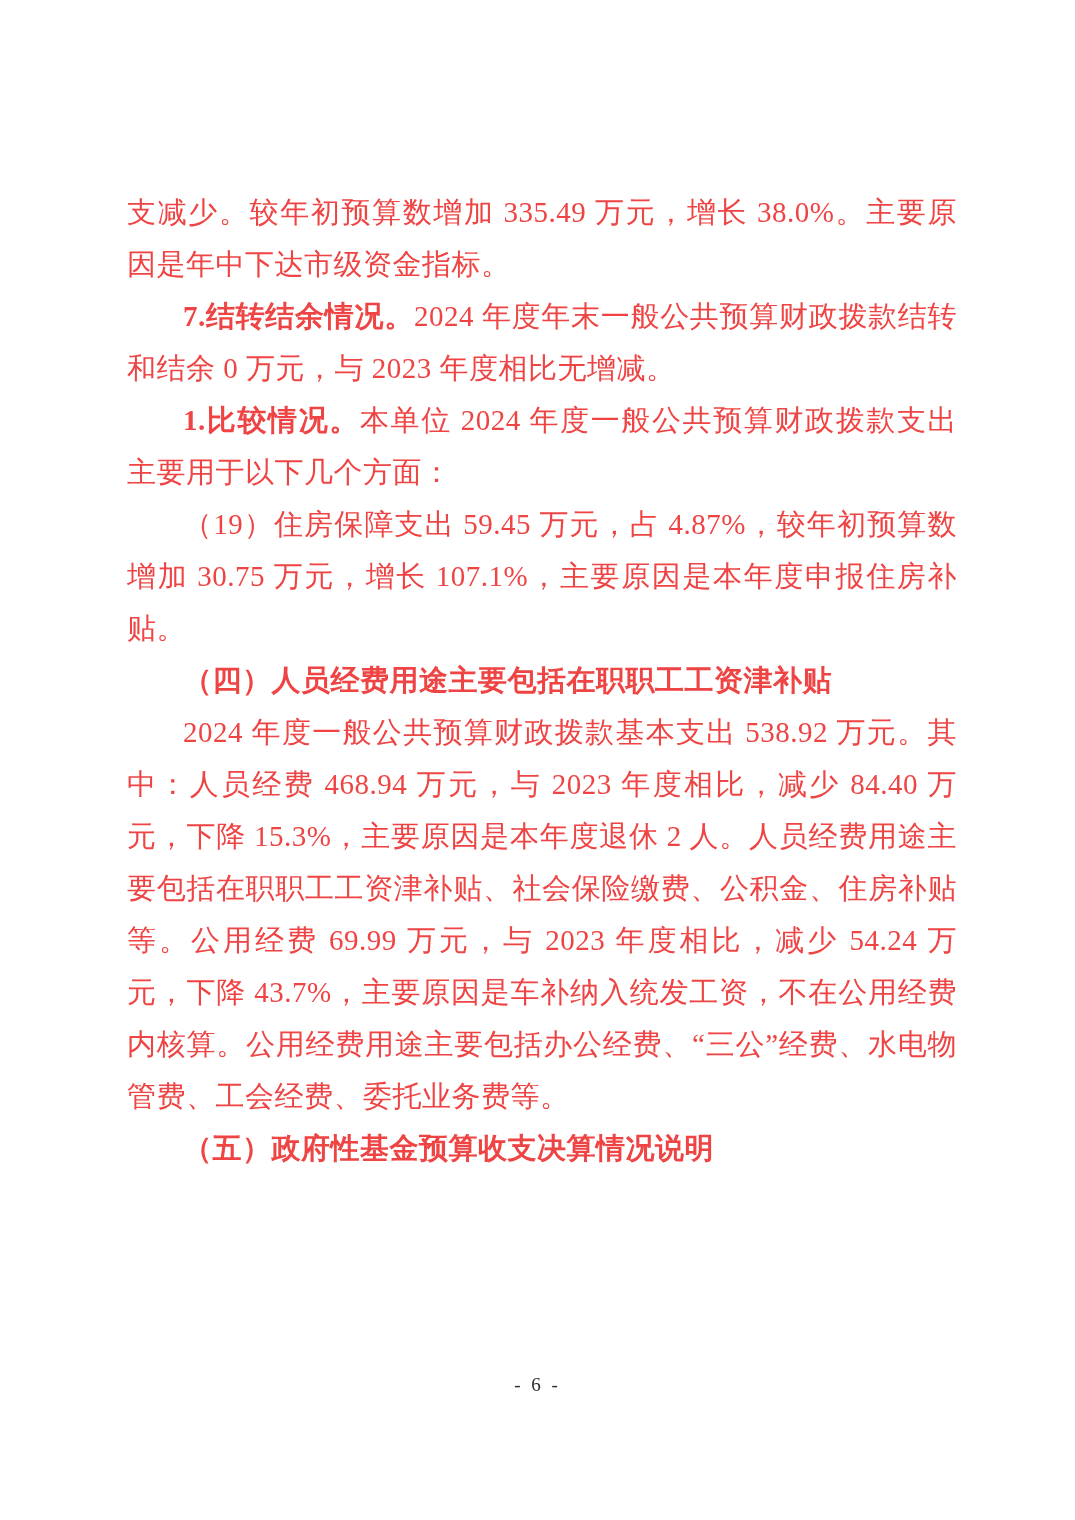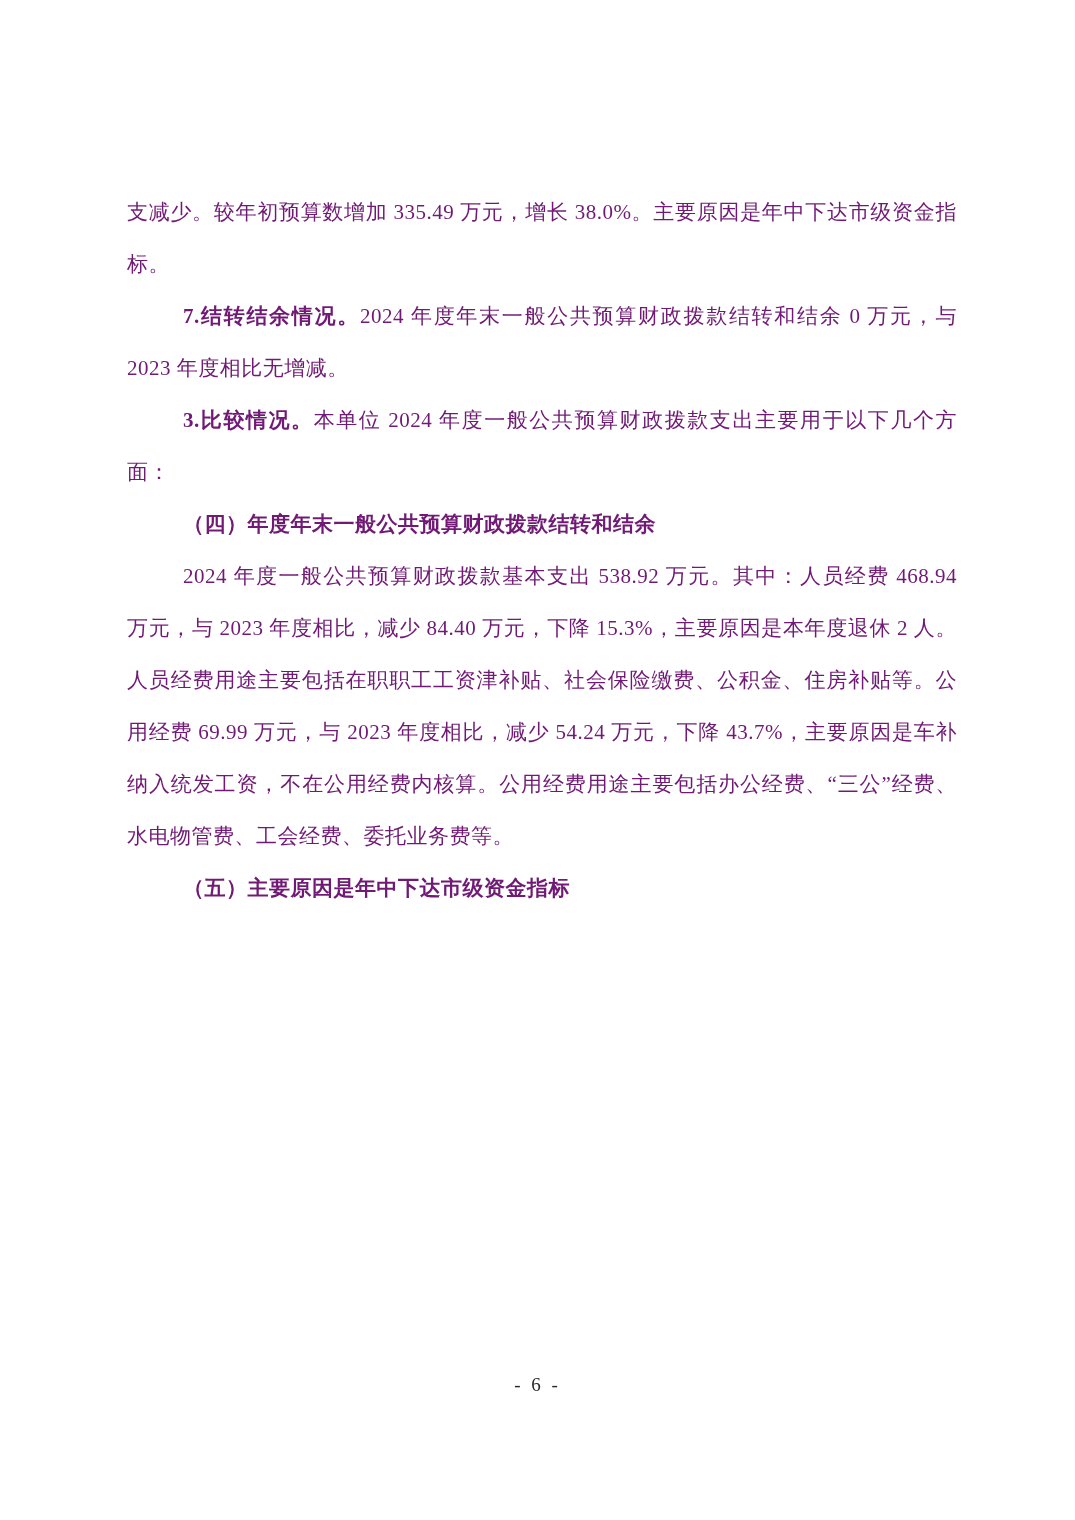--- a/index.html
+++ b/index.html
@@ -13,22 +13,22 @@
     height: 1520px;
     background: #ffffff;
     overflow: hidden;
     font-family: "Liberation Serif", "DejaVu Serif", serif;
   }
   .text-body {
     position: absolute;
     left: 127px;
     top: 186px;
     width: 830px;
-    color: #701a75;
-    font-size: 21px;
+    color: #ef4444;
+    font-size: 29px;
     line-height: 52px;
     text-align: justify;
     letter-spacing: 0.5px;
   }
   p.para {
     margin: 0;
     padding: 0;
   }
   p.para.indent {
     text-indent: 56px;
@@ -47,21 +47,22 @@
     letter-spacing: 3px;
   }
 </style>
 </head>
 <body>
 
 <div class="page">
   <div class="text-body">
       <p class="para"><span class="run">支减少。较年初预算数增加 335.49 万元，增长 38.0%。主要原因是年中下达市级资金指标。</span></p>
       <p class="para indent"><span class="run bold">7.结转结余情况。</span><span class="run">2024 年度年末一般公共预算财政拨款结转和结余 0 万元，与 2023 年度相比无增减。</span></p>
-      <p class="para indent"><span class="run bold">3.比较情况。</span><span class="run">本单位 2024 年度一般公共预算财政拨款支出主要用于以下几个方面：</span></p>
-      <p class="para indent"><span class="run bold">（四）年度年末一般公共预算财政拨款结转和结余</span></p>
+      <p class="para indent"><span class="run bold">1.比较情况。</span><span class="run">本单位 2024 年度一般公共预算财政拨款支出主要用于以下几个方面：</span></p>
+      <p class="para indent"><span class="run">（19）住房保障支出 59.45 万元，占 4.87%，较年初预算数增加 30.75 万元，增长 107.1%，主要原因是本年度申报住房补贴。</span></p>
+      <p class="para indent"><span class="run bold">（四）人员经费用途主要包括在职职工工资津补贴</span></p>
       <p class="para indent"><span class="run">2024 年度一般公共预算财政拨款基本支出 538.92 万元。其中：人员经费 468.94 万元，与 2023 年度相比，减少 84.40 万元，下降 15.3%，主要原因是本年度退休 2 人。人员经费用途主要包括在职职工工资津补贴、社会保险缴费、公积金、住房补贴等。公用经费 69.99 万元，与 2023 年度相比，减少 54.24 万元，下降 43.7%，主要原因是车补纳入统发工资，不在公用经费内核算。公用经费用途主要包括办公经费、“三公”经费、水电物管费、工会经费、委托业务费等。</span></p>
-      <p class="para indent"><span class="run bold">（五）主要原因是年中下达市级资金指标</span></p>
+      <p class="para indent"><span class="run bold">（五）政府性基金预算收支决算情况说明</span></p>
     </div>
   <div class="footer">
     <span>- 6 -</span>
   </div>
 </div>
 
 </body></html>

